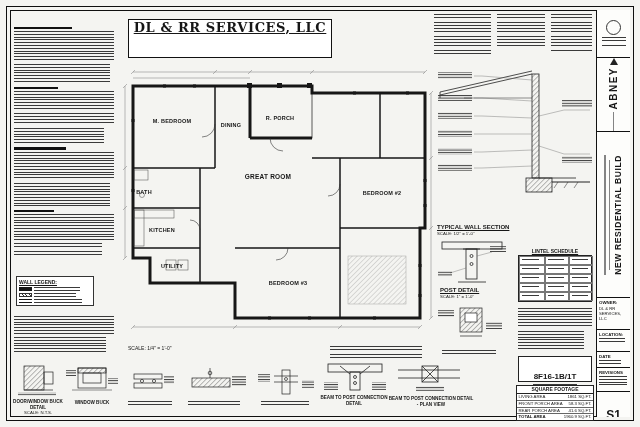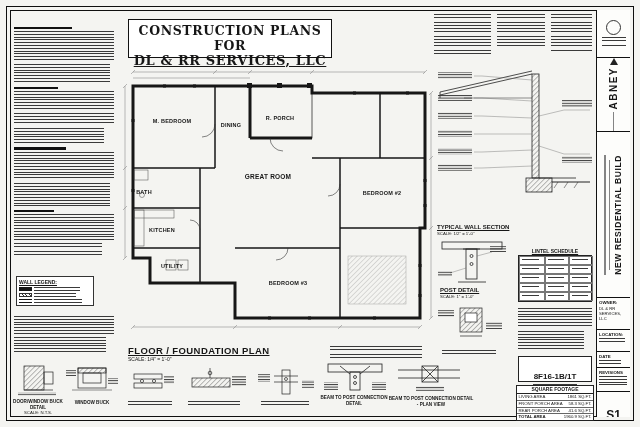--- a/index.html
+++ b/index.html
@@ -44,21 +44,20 @@
     <pattern id="tx" width="40" height="2.6" patternUnits="userSpaceOnUse">
       <rect width="40" height="1" fill="#3a3a3a"></rect>
     </pattern>
   </defs>
 </svg>
 
 <div class="abs frameO"></div>
 <div class="abs frameI"></div>
 
 <div class="abs titlebox">
-  <div class="b" style="font-size:12.5px;line-height:15px;margin-top:3px;letter-spacing:.6px">CONSTRUCTION PLANS FOR</div>
   <div class="b u" style="font-size:13px;line-height:16px;letter-spacing:.6px">DL &amp; RR SERVICES, LLC</div>
 </div>
 
 <div class="abs" style="left:14px;top:24px;width:104px">
   <div class="hb" style="width:58px"></div>
   <div class="sk" style="width:100px;height:30px"></div>
   <div class="sk" style="width:96px;height:20px;margin-top:3px"></div>
   <div class="hb" style="width:44px"></div>
   <div class="sk" style="width:100px;height:34px"></div>
   <div class="sk" style="width:90px;height:16px;margin-top:3px"></div>
@@ -181,21 +180,20 @@
   <div class="room" style="left:162px;top:54px">R. PORCH</div>
   <div class="room" style="left:150px;top:112px;font-size:6.5px">GREAT ROOM</div>
   <div class="room" style="left:44px;top:166px">KITCHEN</div>
   <div class="room" style="left:26px;top:128px">BATH</div>
   <div class="room" style="left:54px;top:202px">UTILITY</div>
   <div class="room" style="left:264px;top:129px">BEDROOM #2</div>
   <div class="room" style="left:170px;top:219px">BEDROOM #3</div>
 </div>
 
 <div class="abs" style="left:128px;top:345px">
-  <div class="b u" style="font-size:9.5px;line-height:11px;letter-spacing:.4px">FLOOR / FOUNDATION PLAN</div>
   <div class="t5">SCALE: 1/4" = 1'-0"</div>
 </div>
 <div class="abs sk" style="left:330px;top:346px;width:92px;height:12px"></div>
 
 <div class="abs" style="left:434px;top:14px;width:158px;display:flex;gap:6px">
   <div class="sk" style="width:58px;height:40px"></div>
   <div class="sk" style="width:48px;height:36px"></div>
   <div class="sk" style="width:42px;height:38px"></div>
 </div>
 

